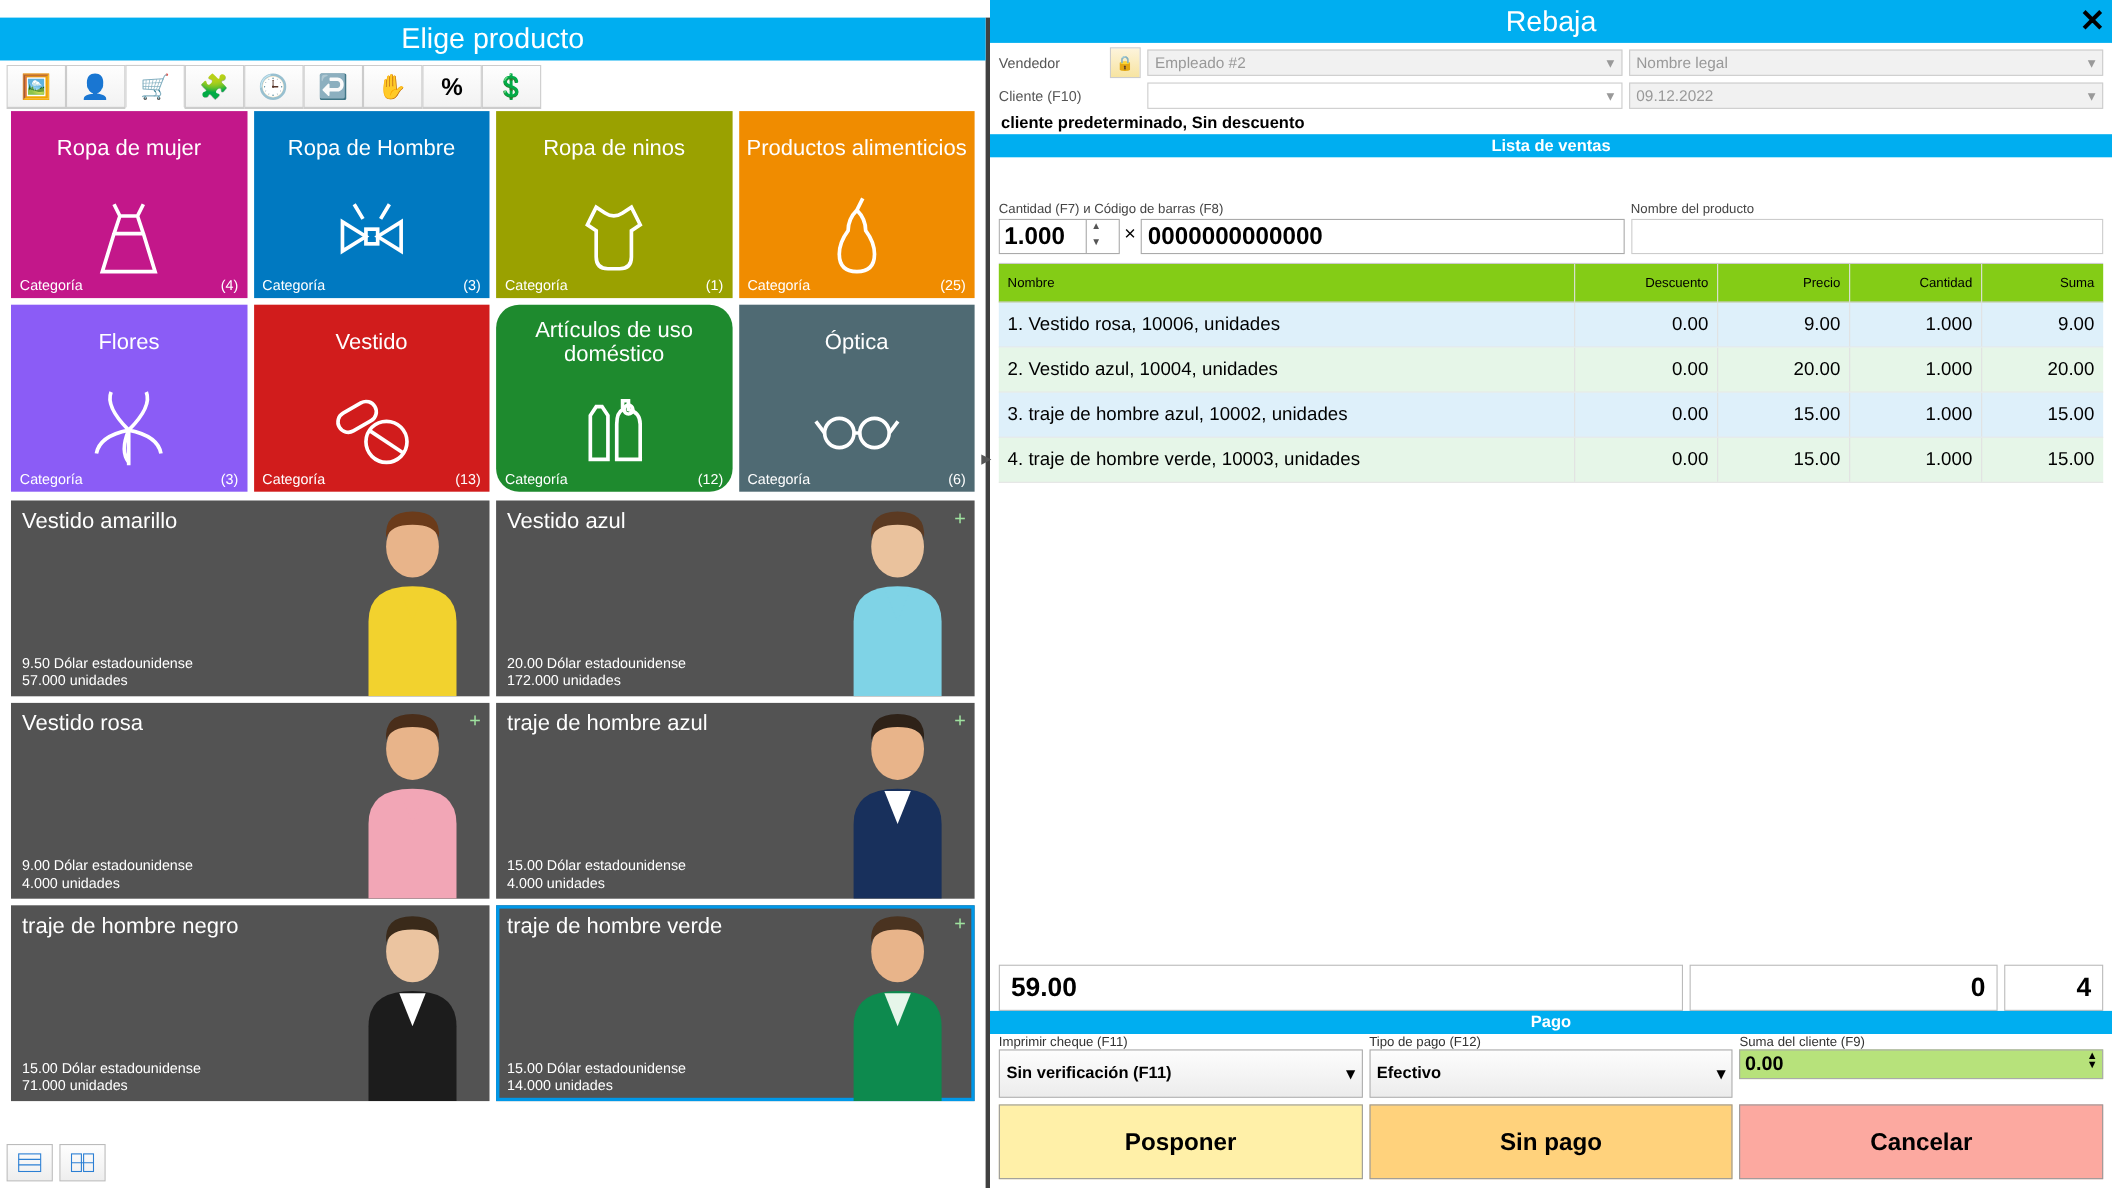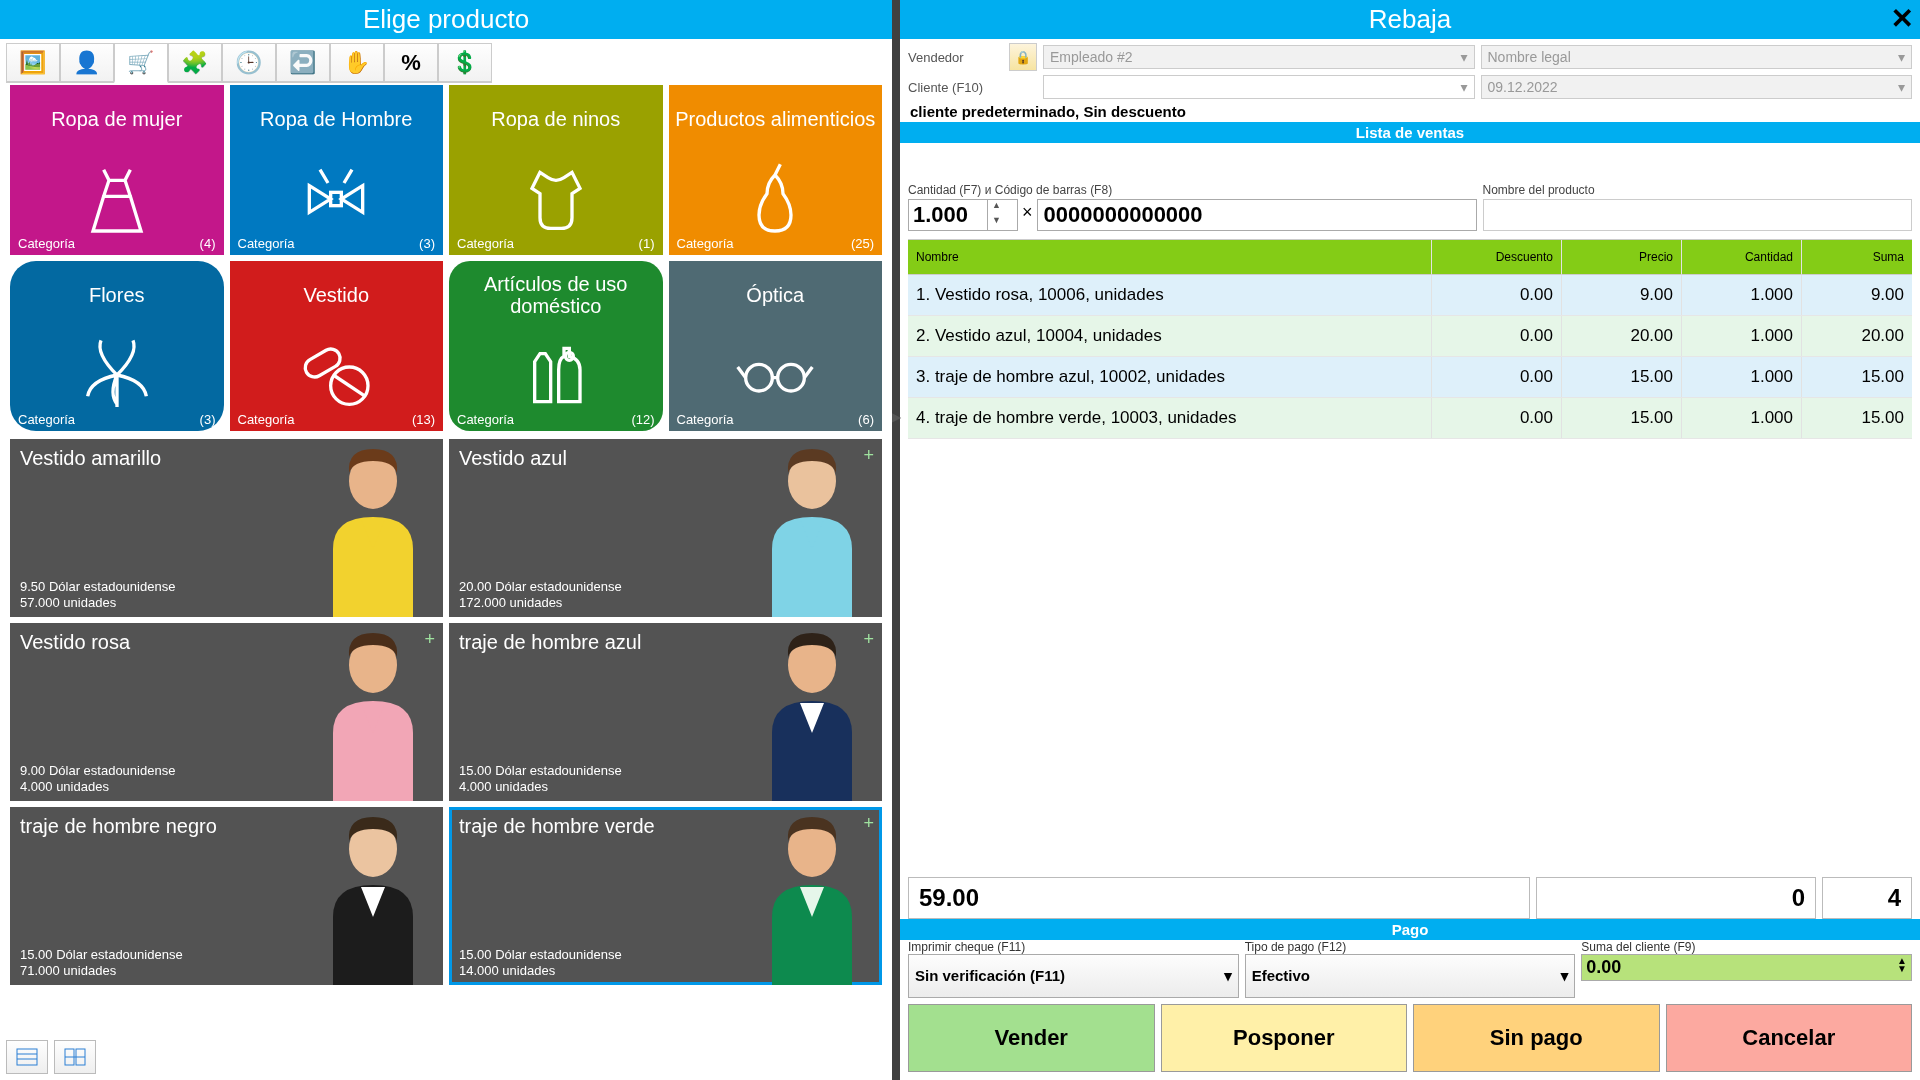--- a/index.html
+++ b/index.html
@@ -1,17 +1,17 @@
 <!DOCTYPE html>
 <html><head>
 <meta charset="utf-8">
 <style>
 * { box-sizing: border-box; margin: 0; padding: 0; font-family: "Segoe UI", Arial, sans-serif; }
 body { width: 1920px; height: 1080px; display: flex; background: #fff; overflow: hidden; font-size: 14px; }
-.left  { width: 900px; display: flex; flex-direction: column; border-right: 8px solid #404040; }
+.left  { width: 900px; display: flex; flex-direction: column; border-right: 4px solid #404040; margin-top: 16px; }
 .right { flex: 1; display: flex; flex-direction: column; }
 
 .panel-title { background: #00aef0; color: #fff; font-size: 26px; font-weight: 400; text-align: center; padding: 4px 0; position: relative; }
 .close-x { position: absolute; right: 6px; top: 2px; color: #000; font-size: 28px; font-weight: bold; cursor: pointer; }
 
 .toolbar { display: flex; padding: 4px 6px 2px; gap: 0; }
 .tool-btn { width: 54px; height: 40px; border: 1px solid #ccc; border-bottom: 2px solid #ccc; background: linear-gradient(#fefefe,#f2f2f2); display: flex; align-items: center; justify-content: center; font-size: 22px; }
 .tool-btn.active { border-bottom: 2px solid #fff; background: #fff; }
 
 .cat-grid { display: grid; grid-template-columns: repeat(4, 1fr); gap: 6px; padding: 0 10px; }
@@ -154,21 +154,21 @@
     <div class="ico">
             <svg viewBox="0 0 60 60">
               <path d="M30 12 Q24 18 24 26 Q18 34 18 42 Q18 54 30 54 Q42 54 42 42 Q42 34 36 26 Q36 18 30 12 M30 12 L34 4"></path>
             </svg>
           </div>
     <div class="footer">
             <span>Categoría</span>
             <span>(25)</span>
           </div>
         </div>
-        <div class="cat" style="background: #0369a1; border-radius: 26px;">
+        <div class="cat" style="background: #8b5cf6;">
           <div class="title">Flores</div>
     <div class="ico">
             <svg viewBox="0 0 60 60">
               <path d="M30 30 L30 54 M30 30 Q14 14 18 4 M30 30 Q46 14 42 4 M30 30 Q10 34 8 46 M30 30 Q50 34 52 46 M30 30 Q24 44 30 52"></path>
             </svg>
           </div>
     <div class="footer">
             <span>Categoría</span>
             <span>(3)</span>
           </div>
@@ -426,18 +426,17 @@
     <div class="pago-col">
       <div class="cap">Suma del cliente (F9)</div>
       <div class="suma-cli">
           <span>0.00</span>
           <span style="font-size:10px;line-height:8px">▲<br>▼</span>
         </div>
     </div>
   </div>
 
   <div class="action-row">
-    <div class="act vender">Vender</div>
     <div class="act posponer">Posponer</div>
     <div class="act sinpago">Sin pago</div>
     <div class="act cancelar">Cancelar</div>
   </div>
 </div>
 
 </body></html>

